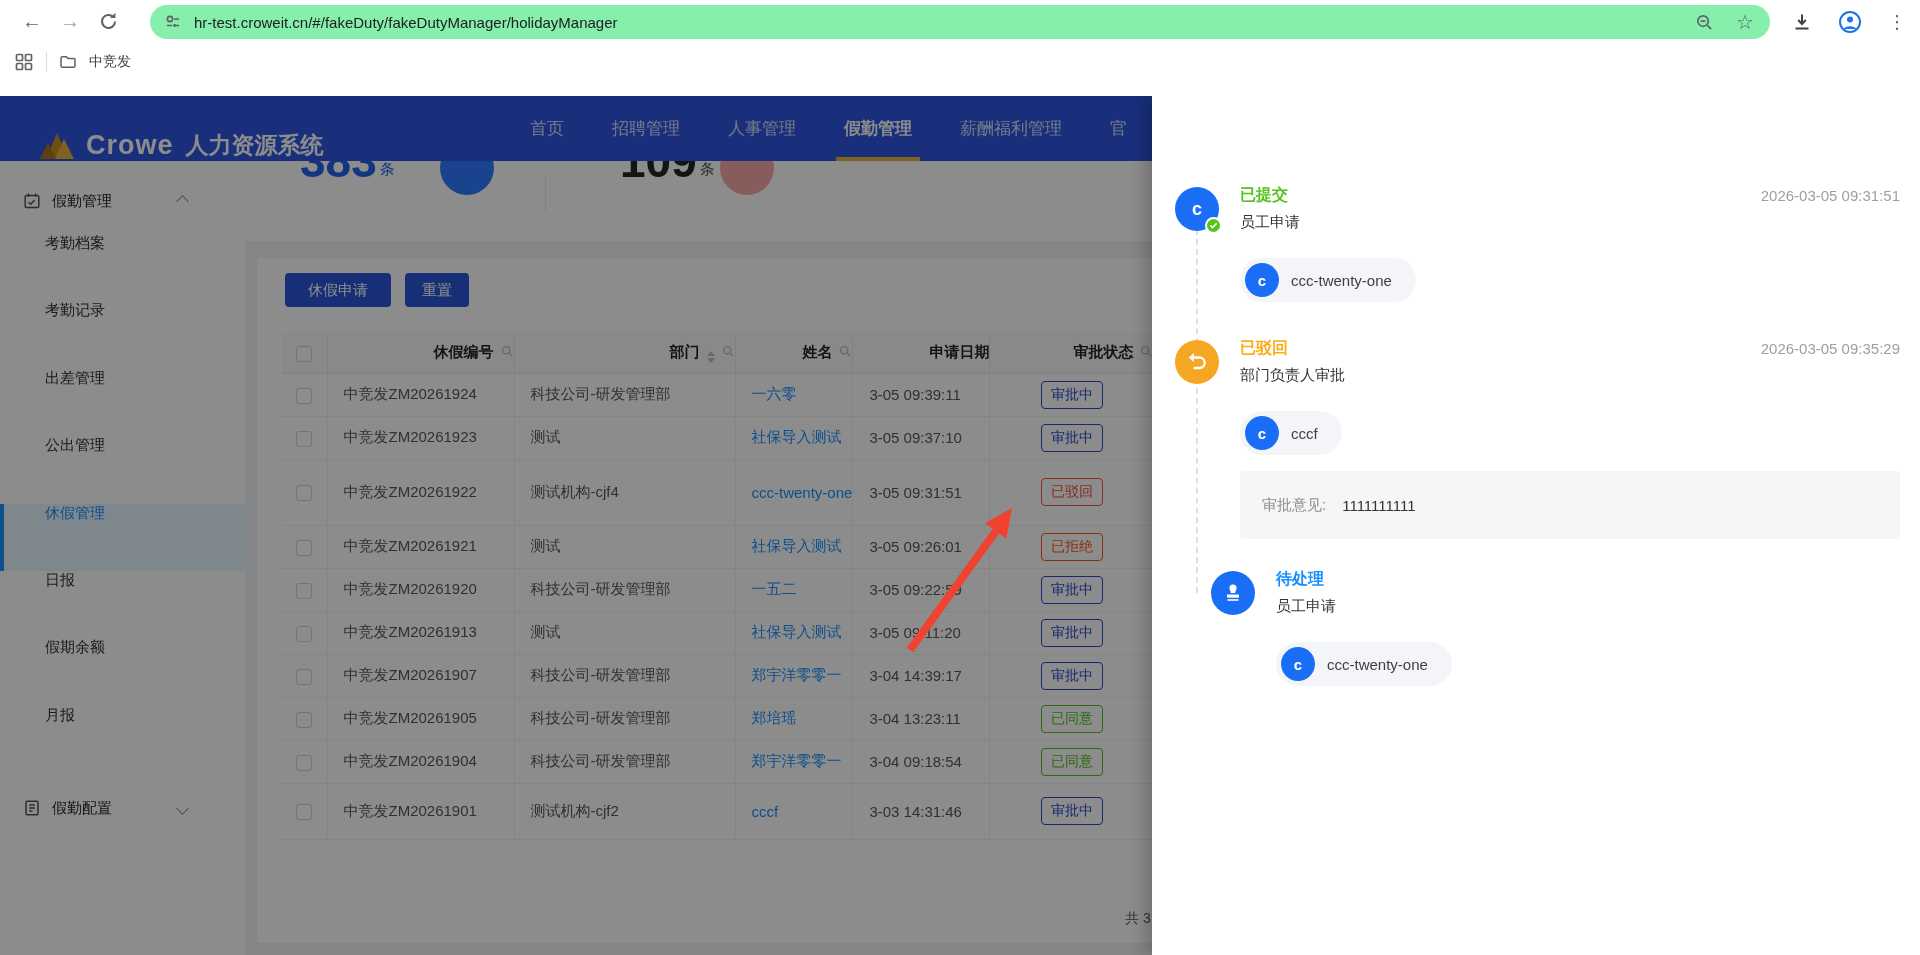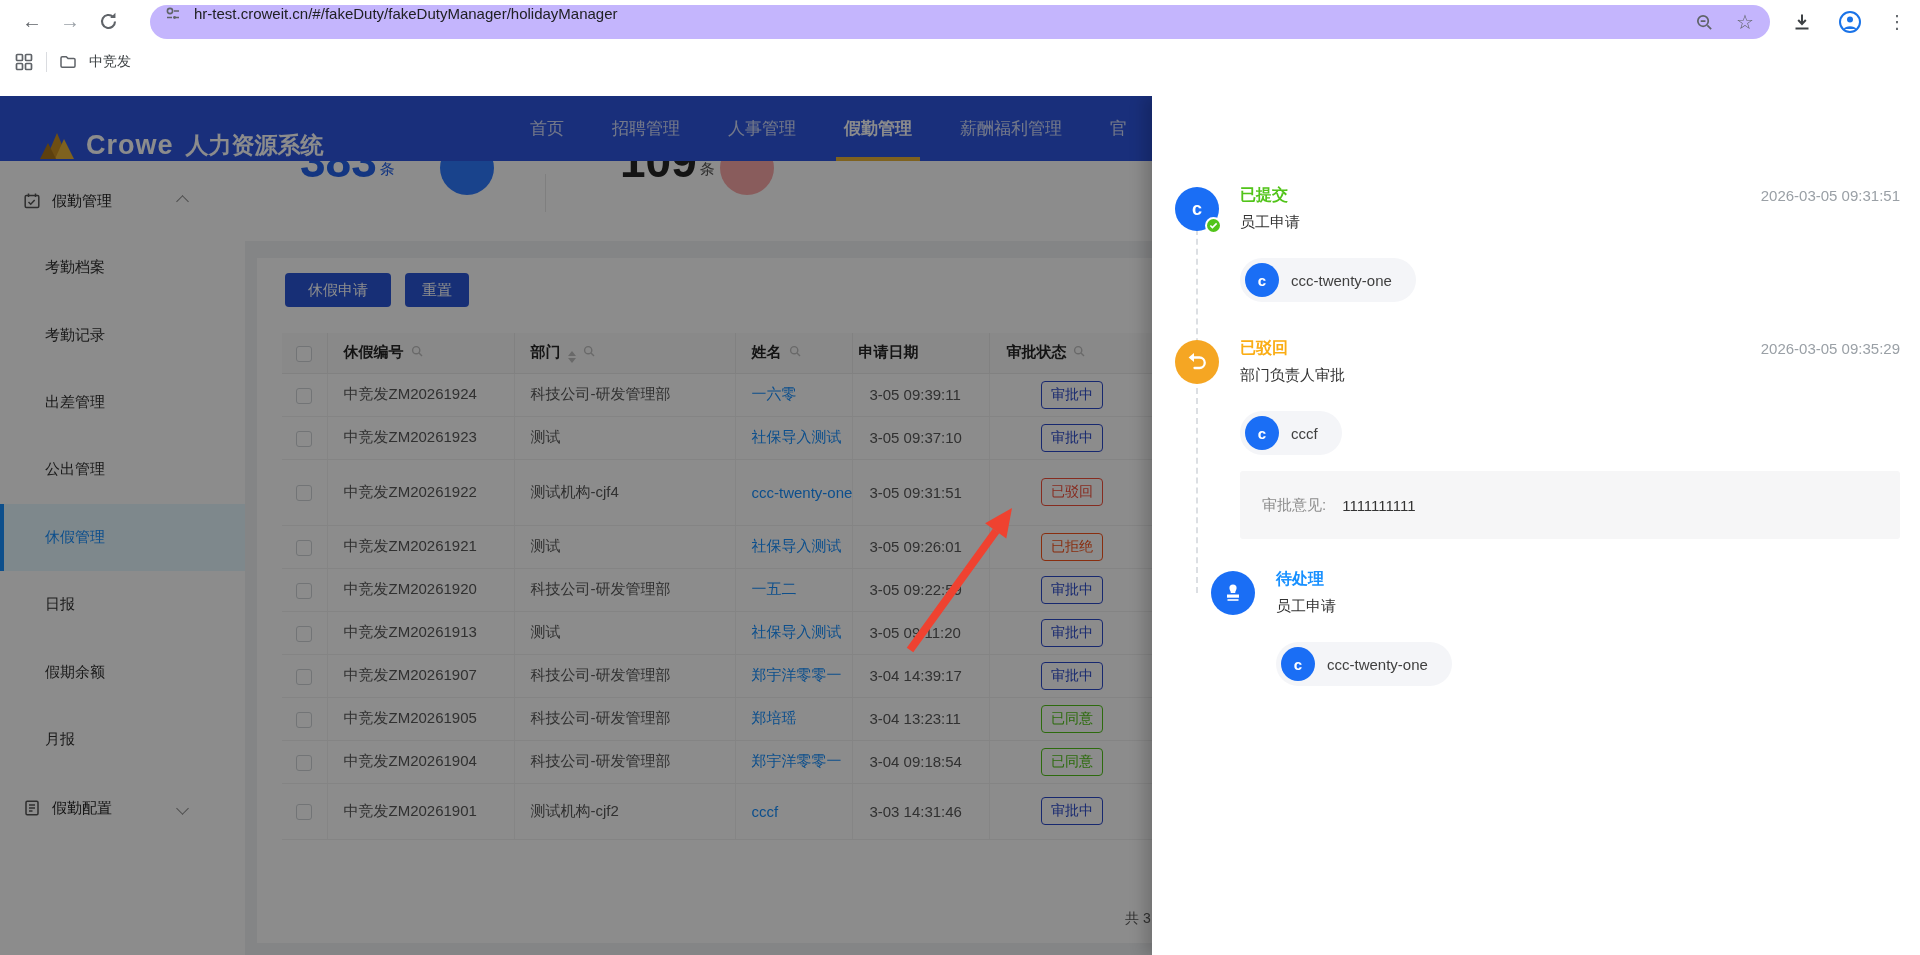--- a/index.html
+++ b/index.html
@@ -11,21 +11,21 @@
   }
   *{box-sizing:border-box;margin:0;padding:0}
   body{width:1920px;height:955px;position:relative;overflow:hidden;background:#fff;
        font-family:"Liberation Sans","DejaVu Sans",sans-serif;}
 
   
   .chrome{position:absolute;top:0;left:0;right:0;height:96px;background:#fff;z-index:50}
   .c-row1{position:relative;height:44px}
   .nav-ic{position:absolute;top:9px;font-size:20px;color:#5f6368;line-height:24px}
   .pill{position:absolute;left:150px;right:150px;top:5px;height:34px;border-radius:17px;
-        background:#c4b5fd;display:flex;}
+        background:#86efac;display:flex;align-items:center}
   .url{font-size:15px;color:#202124;margin-left:12px;white-space:nowrap}
   .pill-right{position:absolute;right:16px;top:0;height:34px;display:flex;align-items:center;gap:22px}
   .out-icons{position:absolute;right:14px;top:0;height:44px;display:flex;align-items:center;gap:26px}
   .c-row2{position:relative;height:36px;display:flex;align-items:center;padding-left:14px;gap:12px}
   .bm-divider{width:1px;height:20px;background:#dadce0}
   .bm-label{font-size:14px;color:#3c4043}
   .kebab{font-size:18px;color:#5f6368;letter-spacing:0}
 
   
   .page{position:absolute;top:96px;left:0;right:0;bottom:0;background:#f0f2f5}
@@ -47,31 +47,31 @@
   .stat-div{position:absolute;top:78px;left:545px;width:1px;height:38px;background:#e8e8e8;z-index:2}
 
   .sidebar{position:absolute;top:65px;left:0;width:245px;bottom:0;background:#fff;z-index:2}
   .side-group{position:absolute;left:0;right:0;height:40px;display:flex;align-items:center;
               padding-left:23px;gap:11px;font-size:15px;color:#262626}
   .side-group .chev{position:absolute;right:58px}
   .chev{width:9px;height:9px;border-left:1.6px solid #8c8c8c;border-bottom:1.6px solid #8c8c8c;display:inline-block}
   .chev.up{transform:rotate(135deg)}
   .chev.down{transform:rotate(-45deg)}
   .side-list{position:absolute;top:73px;left:0;right:0;list-style:none}
-  .side-list li{height:67.4px;display:flex;align-items:center;padding-left:45px;font-size:15px;color:#333;cursor:pointer}
+  .side-list li{height:67.4px;display:flex;align-items:flex-start;padding-left:45px;font-size:15px;color:#333;cursor:pointer}
   .side-list li.active{background:#e6f7ff;color:var(--blue);border-left:4px solid var(--blue);padding-left:41px}
 
   .card{position:absolute;left:257px;top:162px;right:0;height:685px;background:#fff;z-index:1}
   .btn{position:absolute;top:15px;height:34px;border:none;border-radius:4px;background:var(--primaryBtn);
        color:#fff;font-size:15px;font-family:inherit;cursor:pointer}
   .btn.apply{left:28px;width:106px}
   .btn.reset{left:148px;width:64px}
 
   table.hr{position:absolute;left:25px;top:75px;border-collapse:collapse;table-layout:fixed}
-  .hr th{height:40px;font-size:15px;font-weight:600;color:#262626;text-align:left;padding-left:16px;
+  .hr th{height:40px;font-size:15px;font-weight:600;color:#262626;text-align:right;padding-left:16px;
          border-bottom:1px solid #ececec;border-right:1px solid #ececec;background:#fafafa;white-space:nowrap;overflow:hidden}
   .hr td{font-size:15px;color:#595959;padding-left:16px;border-bottom:1px solid #f0f0f0;
          border-right:1px solid #f2f2f2;white-space:nowrap;overflow:hidden}
   .hr th.c,.hr td.c{text-align:center;padding-left:0}
   .hr td.name{color:var(--blue)}
   .hr th:last-child,.hr td:last-child{border-right:none}
   .cb{width:16px;height:16px;border:1px solid #cfd3d7;border-radius:3px;background:#fff;display:inline-block;vertical-align:middle}
   .sort{display:inline-flex;flex-direction:column;gap:2px;margin-left:7px;vertical-align:1px}
   .sort i{width:0;height:0;border-left:4px solid transparent;border-right:4px solid transparent}
   .sort .su{border-bottom:5px solid #bfbfbf}

